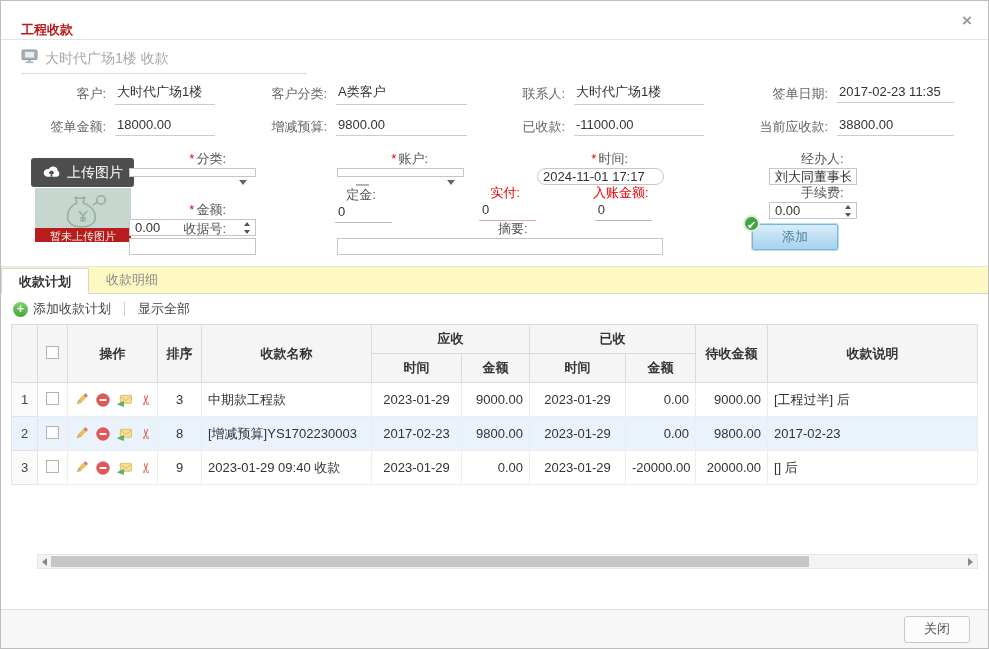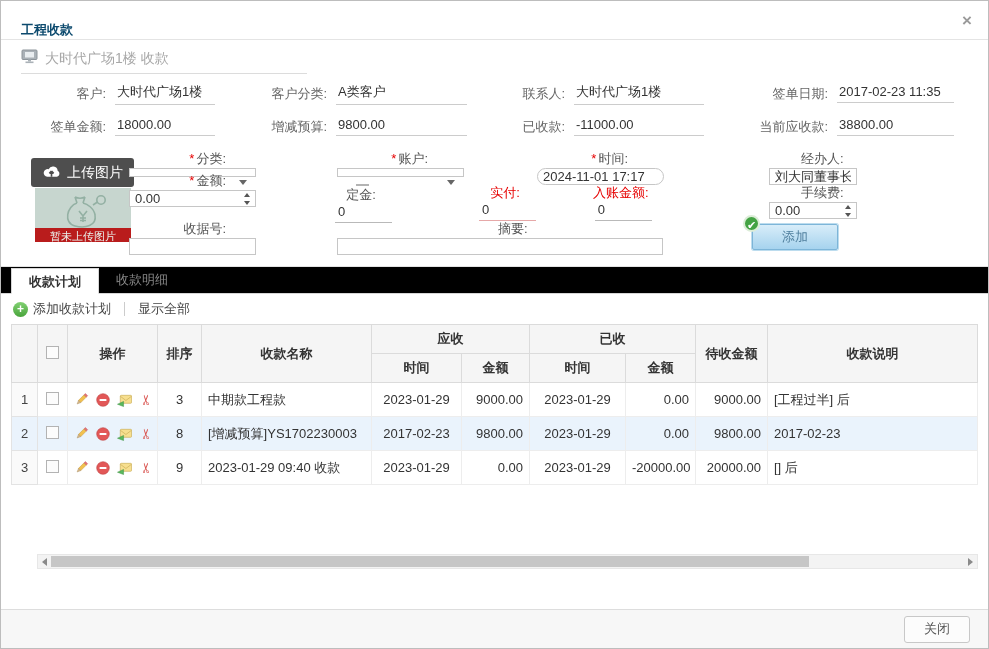--- a/index.html
+++ b/index.html
@@ -1,21 +1,21 @@
 <!DOCTYPE html>
 <html><head>
 <meta charset="utf-8">
 <style>
   * { box-sizing: border-box; }
   body { margin:0; background:#fff; font-family:"Liberation Sans","DejaVu Sans",sans-serif; }
   .dialog { width:989px; height:649px; border:1px solid #bdbdbd; display:flex; flex-direction:column; background:#fff; overflow:hidden; }
 
   
   .titlebar { flex:0 0 30px; display:flex; align-items:center; justify-content:space-between; padding:0 16px 0 20px; border-bottom:1px solid #e4e4e4; }
-  .title { font-size:13px; font-weight:bold; color:#0c4a6e;margin-top:20px; }
+  .title { font-size:13px; font-weight:bold; color:#b91c1c;margin-top:20px; }
   .close-x { color:#9a9a9a; font-size:17px; font-weight:bold; cursor:pointer; line-height:1; }
 
   
   .subtitle-row { margin:9px 0 0 20px; width:286px; border-bottom:1px solid #dcdcdc; padding-bottom:5px; display:flex; align-items:center; gap:7px; }
   .subtitle { color:#a8a8a8; font-size:14px; }
 
   
   .info-grid { display:grid; grid-template-columns:228px 252px 237px 1fr; padding:3px 10px 0; flex:0 0 auto; }
   .info-cell { display:flex; align-items:center; height:33px; }
   .ilabel { color:#666; font-size:13px; text-align:right; flex:0 0 auto; }
@@ -43,21 +43,21 @@
   .spin .up { border-bottom:4px solid #555; }
   .spin .dn { border-top:4px solid #555; }
   .chkbox { width:13px; height:13px; border:1px solid #b3b3b3; background:#fcfcfc; display:inline-block; margin-right:2px; cursor:pointer; }
   .uline { border-bottom:1px solid #b9b9b9; display:inline-block; min-width:57px; padding:0 3px 3px; font-size:13px; color:#333; }
   .uline.redline { border-bottom-color:#e6a8a8; }
   .add-wrap { position:absolute; width:92px; height:28px; }
   .add-btn { position:absolute; left:6px; top:3px; width:86px; height:26px; background:linear-gradient(#d8edf9,#a6d3ee); border:1px solid #7db5d8; box-shadow:0 0 0 1px #bcdcee; color:#51809f; font-size:13px; border-radius:2px; cursor:pointer; font-family:inherit; }
   .add-check { position:absolute; left:-3px; top:-6px; width:17px; height:17px; border-radius:50%; background:#44a344; border:2px solid #dcedd8; color:#fff; font-size:11px; line-height:16px; text-align:center; z-index:2; }
 
   
-  .tabstrip { flex:0 0 27px; background:#000000; border-top:1px solid #e3e3e3; border-bottom:1px solid #d6d6d6; display:flex; align-items:flex-end; padding-left:10px; margin-top:7px; }
+  .tabstrip { flex:0 0 27px; background:#fef9c3; border-top:1px solid #e3e3e3; border-bottom:1px solid #d6d6d6; display:flex; align-items:flex-end; padding-left:0; margin-top:7px; }
   .tab { height:26px; line-height:26px; padding:0 17px; font-size:13px; cursor:pointer; }
   .tab.active { background:#fff; border:1px solid #d6d6d6; border-bottom:1px solid #fff; margin-bottom:-1px; font-weight:bold; color:#333; }
   .tab.inactive { color:#888; }
 
   
   .toolbar { flex:0 0 30px; display:flex; align-items:center; padding-left:12px; font-size:13px; color:#444; background:#fff; }
   .tb-item { display:flex; align-items:center; gap:5px; cursor:pointer; }
   .plus-ic { width:15px; height:15px; border-radius:50%; background:linear-gradient(#82d173,#49a43b); color:#fff; font-size:12px; line-height:15px; text-align:center; font-weight:bold; }
   .tb-sep { width:1px; height:14px; background:#ccc; margin:0 13px; }
 
@@ -185,21 +185,21 @@
     </div>
     <div class="fg" style="left:536px;top:5px">
       <span class="flabel" style="width:60px"><i class="req">*</i><span>时间:</span></span>
       <input class="inputbox" style="width: 127px; border-radius: 13px;" value="2024-11-01 17:17">
     </div>
     <div class="fg" style="left:768px;top:5px">
       <span class="flabel" style="width:66px">经办人:</span>
       <input class="inputbox" style="width: 88px;" value="刘大同董事长">
     </div>
 
-    <div class="fg" style="left:128px;top:27px">
+    <div class="fg" style="left:128px;top:56px">
       <span class="flabel" style="width:72px"><i class="req">*</i><span>金额:</span></span>
       <div class="numbox" style="width:127px">
         <span class="numval">0.00</span>
         <span class="spin">
             <i class="up"></i>
             <i class="dn"></i>
           </span>
       </div>
     </div>
     <div class="fg" style="left:334px;top:39px">

